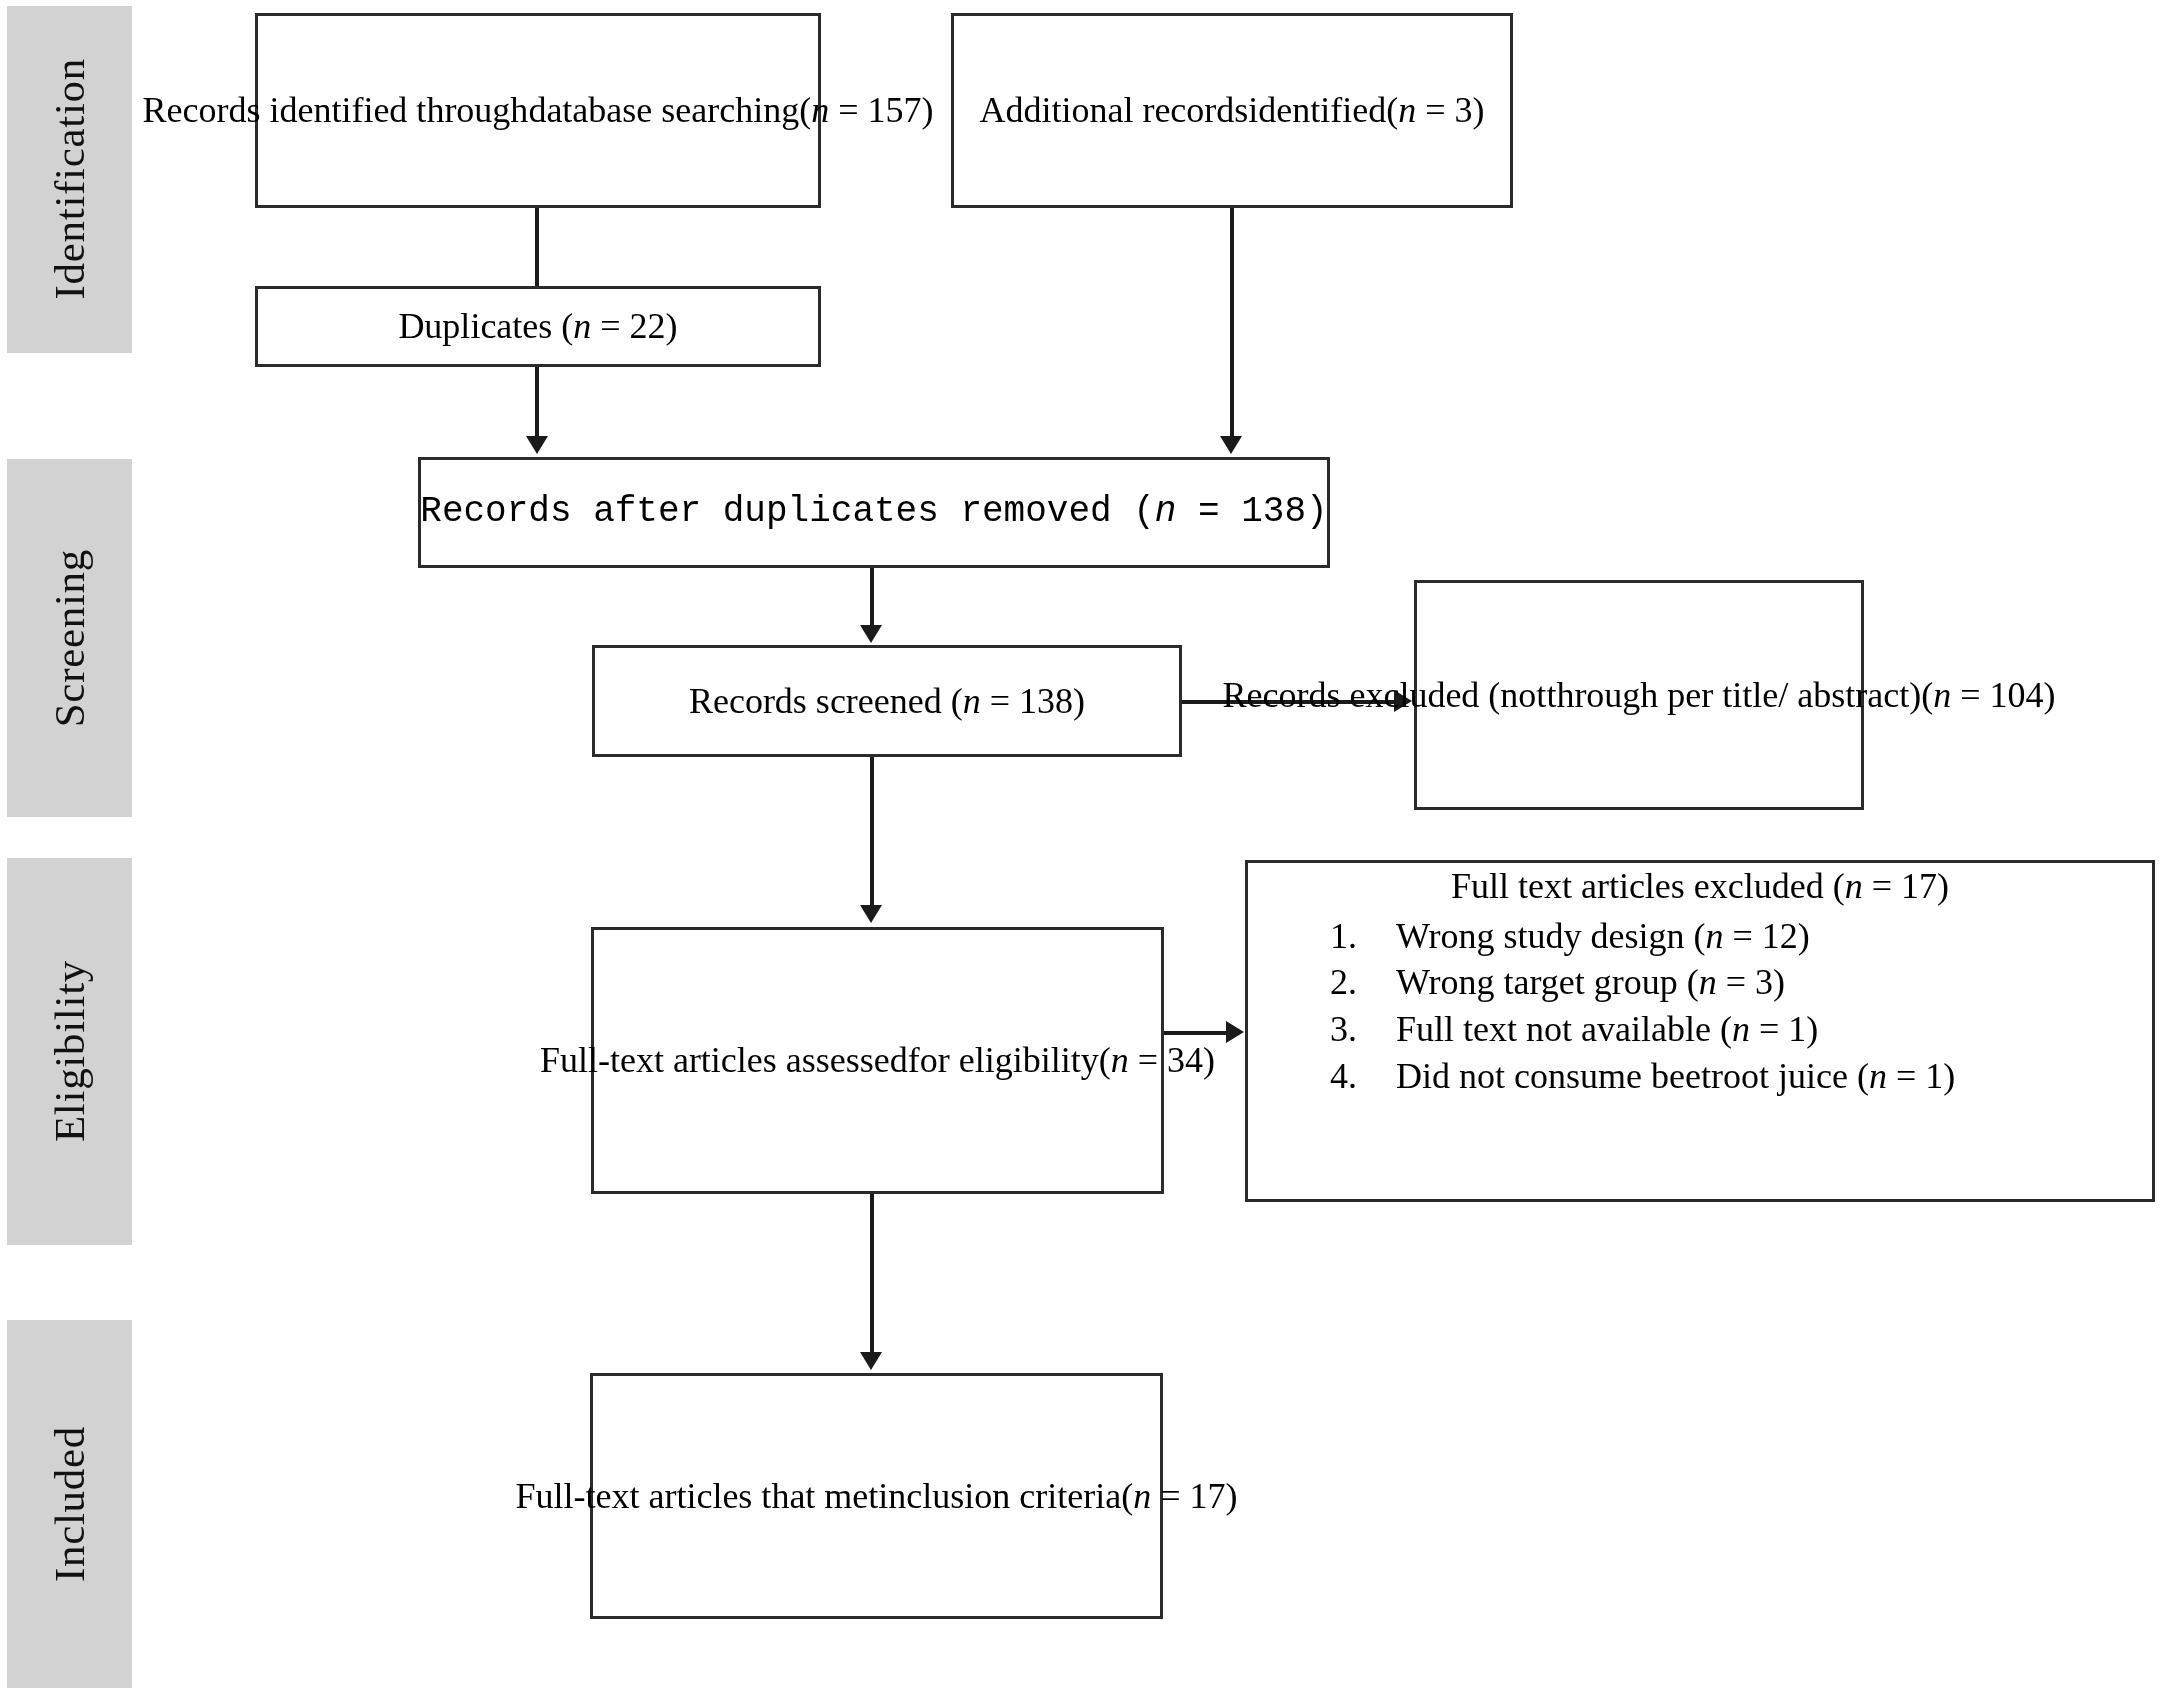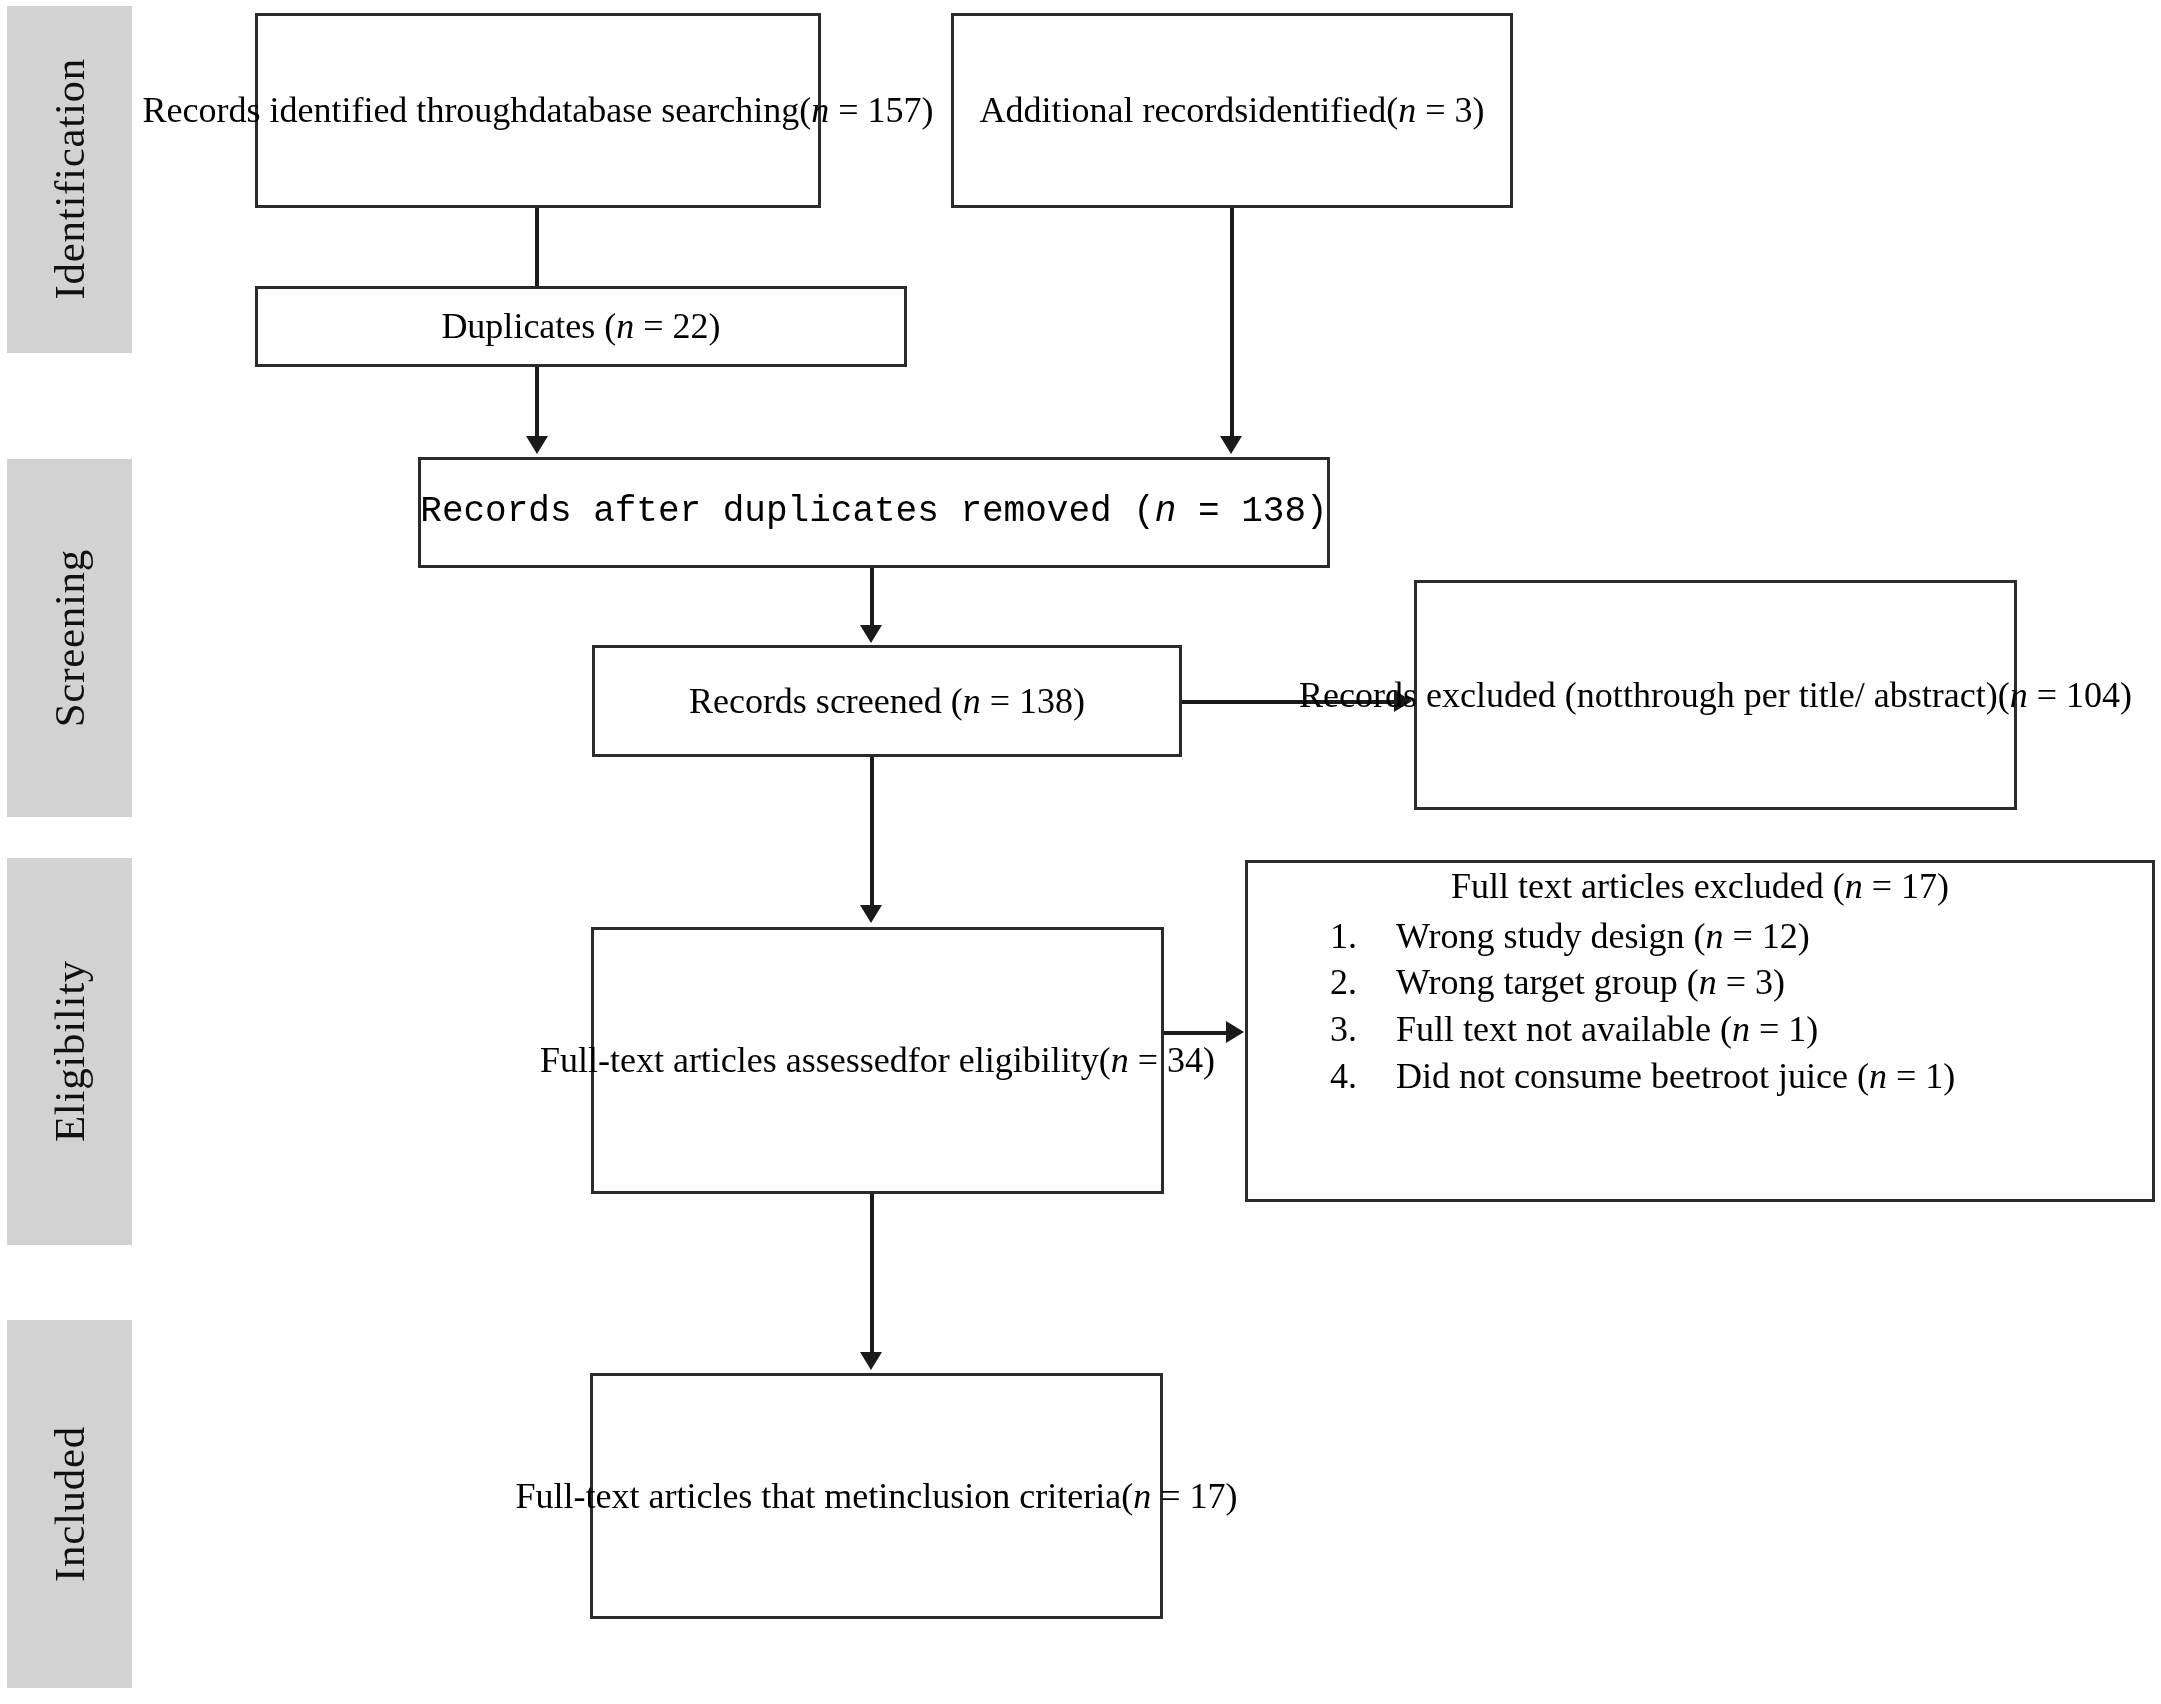--- a/index.html
+++ b/index.html
@@ -90,33 +90,33 @@
     <span class="ln">database searching</span>
     <span class="ln"><span>(</span><span class="it">n</span><span> = 157)</span></span>
   </div>
 
   <div class="box" style="left:951px;top:12.5px;width:562px;height:195px;">
     <span class="ln">Additional records</span>
     <span class="ln">identified</span>
     <span class="ln"><span>(</span><span class="it">n</span><span> = 3)</span></span>
   </div>
 
-  <div class="box" style="left:255px;top:286px;width:652px;height:81px;">
+  <div class="box" style="left:255px;top:286px;width:566px;height:81px;">
     <span class="ln"><span>Duplicates (</span><span class="it">n</span><span> = 22)</span></span>
   </div>
 
   <div class="box" style="left:418px;top:457px;width:912px;height:111px;font-family:Liberation Mono, monospace;">
     <span class="ln"><span>Records after duplicates removed (</span><span class="it">n</span><span> = 138)</span></span>
   </div>
 
   <div class="box" style="left:584px;top:645px;width:590px;height:112px;margin-left:8px;">
     <span class="ln"><span>Records screened (</span><span class="it">n</span><span> = 138)</span></span>
   </div>
 
-  <div class="box" style="left:1414px;top:580px;width:603px;height:230px;">
+  <div class="box" style="left:1414px;top:580px;width:450px;height:230px;">
     <span class="ln">Records excluded (not</span>
     <span class="ln">through per title/ abstract)</span>
     <span class="ln"><span>(</span><span class="it">n</span><span> = 104)</span></span>
   </div>
 
   <div class="box" style="left:591px;top:927px;width:573px;height:267px;">
     <span class="ln">Full-text articles assessed</span>
     <span class="ln">for eligibility</span>
     <span class="ln"><span>(</span><span class="it">n</span><span> = 34)</span></span>
   </div>

